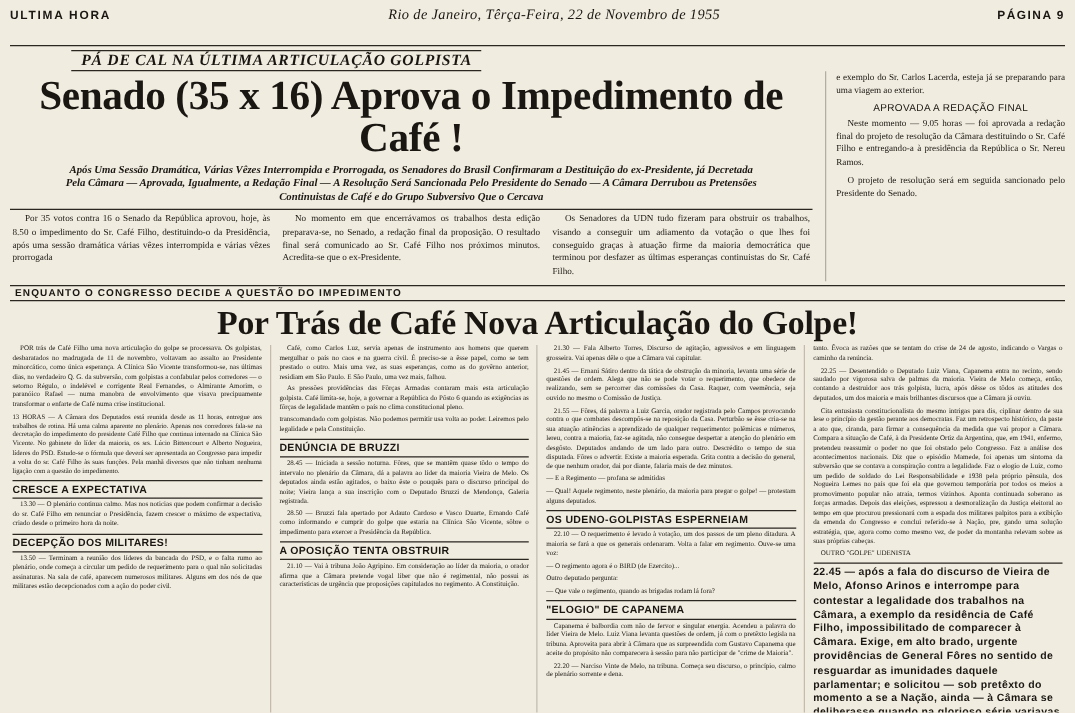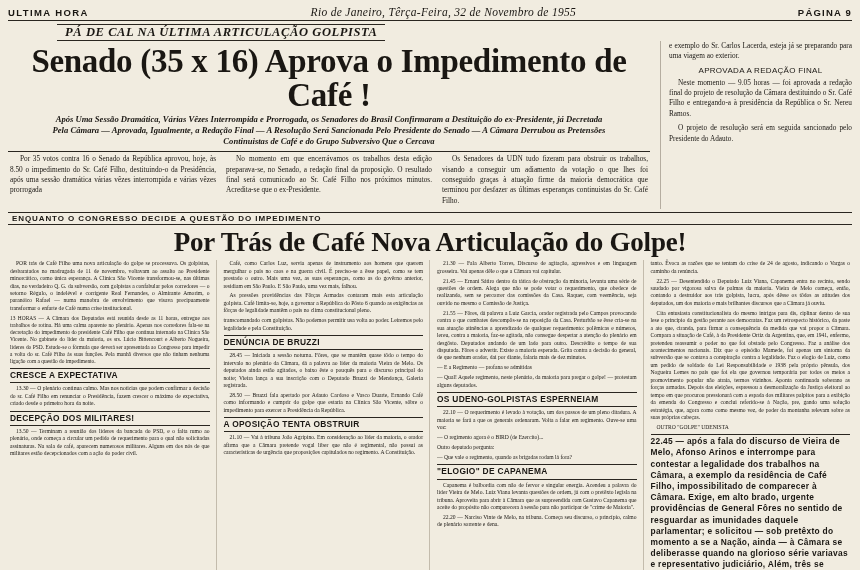--- a/index.html
+++ b/index.html
@@ -14,21 +14,21 @@
   .page {
     position: relative;
     width: 860px; height: 570px;
     background: #f1ece0;
     padding: 6px 8px 4px 8px;
   }
   
   .masthead {
     display: flex; align-items: center; justify-content: space-between;
     border-bottom: 1px solid #2a2620;
-    padding-bottom: 2px;
+    padding-bottom: 18px;
     margin-bottom: 3px;
   }
   .mast-left {
     font-family: "Liberation Sans", sans-serif;
     font-size: 9.5px; font-weight: bold; letter-spacing: 1.4px;
   }
   .mast-center {
     font-size: 11.5px; font-style: italic; letter-spacing: .3px;
   }
   .mast-right {
@@ -121,21 +121,21 @@
     padding: 1px 0;
   }
 </style>
 </head>
 <body>
 
 <div class="page">
 
   <div class="masthead">
     <div class="mast-left">ULTIMA HORA</div>
-    <div class="mast-center">Rio de Janeiro, Têrça-Feira, 32 de Novembro de 1955</div>
+    <div class="mast-center">Rio de Janeiro, Têrça-Feira, 22 de Novembro de 1955</div>
     <div class="mast-right">PÁGINA 9</div>
   </div>
 
   <div class="kicker-row">
     <div class="kicker">PÁ DE CAL NA ÚLTIMA ARTICULAÇÃO GOLPISTA</div>
   </div>
 
   <div class="top-block">
     <div class="top-left">
 
@@ -155,21 +155,21 @@
       </div>
     </div>
 
     <div class="top-right">
       <div style="font-size:7.3px;line-height:1.42;text-align:justify;">
         <p style="margin:0 0 4px 0;">e exemplo do Sr. Carlos Lacerda, esteja já se preparando para uma viagem ao exterior.</p>
       </div>
       <div style="font-family:'Liberation Sans',sans-serif;font-size:8px;font-weight:normal;text-align:center;margin:2px 0 3px 0;letter-spacing:.3px;">APROVADA A REDAÇÃO FINAL</div>
       <div style="font-size:7.3px;line-height:1.42;text-align:justify;">
         <p style="margin:0 0 4px 0;text-indent:9px;">Neste momento — 9.05 horas — foi aprovada a redação final do projeto de resolução da Câmara destituindo o Sr. Café Filho e entregando-a à presidência da República o Sr. Nereu Ramos.</p>
-        <p style="margin:0;text-indent:9px;">O projeto de resolução será em seguida sancionado pelo Presidente do Adauto.</p>
+        <p style="margin:0;text-indent:9px;">O projeto de resolução será em seguida sancionado pelo Presidente do Senado.</p>
       </div>
     </div>
   </div>
 
   <div class="band">ENQUANTO O CONGRESSO DECIDE A QUESTÃO DO IMPEDIMENTO</div>
 
   <div class="headline2">Por Trás de Café Nova Articulação do Golpe!</div>
 
   <div class="lower">
 

